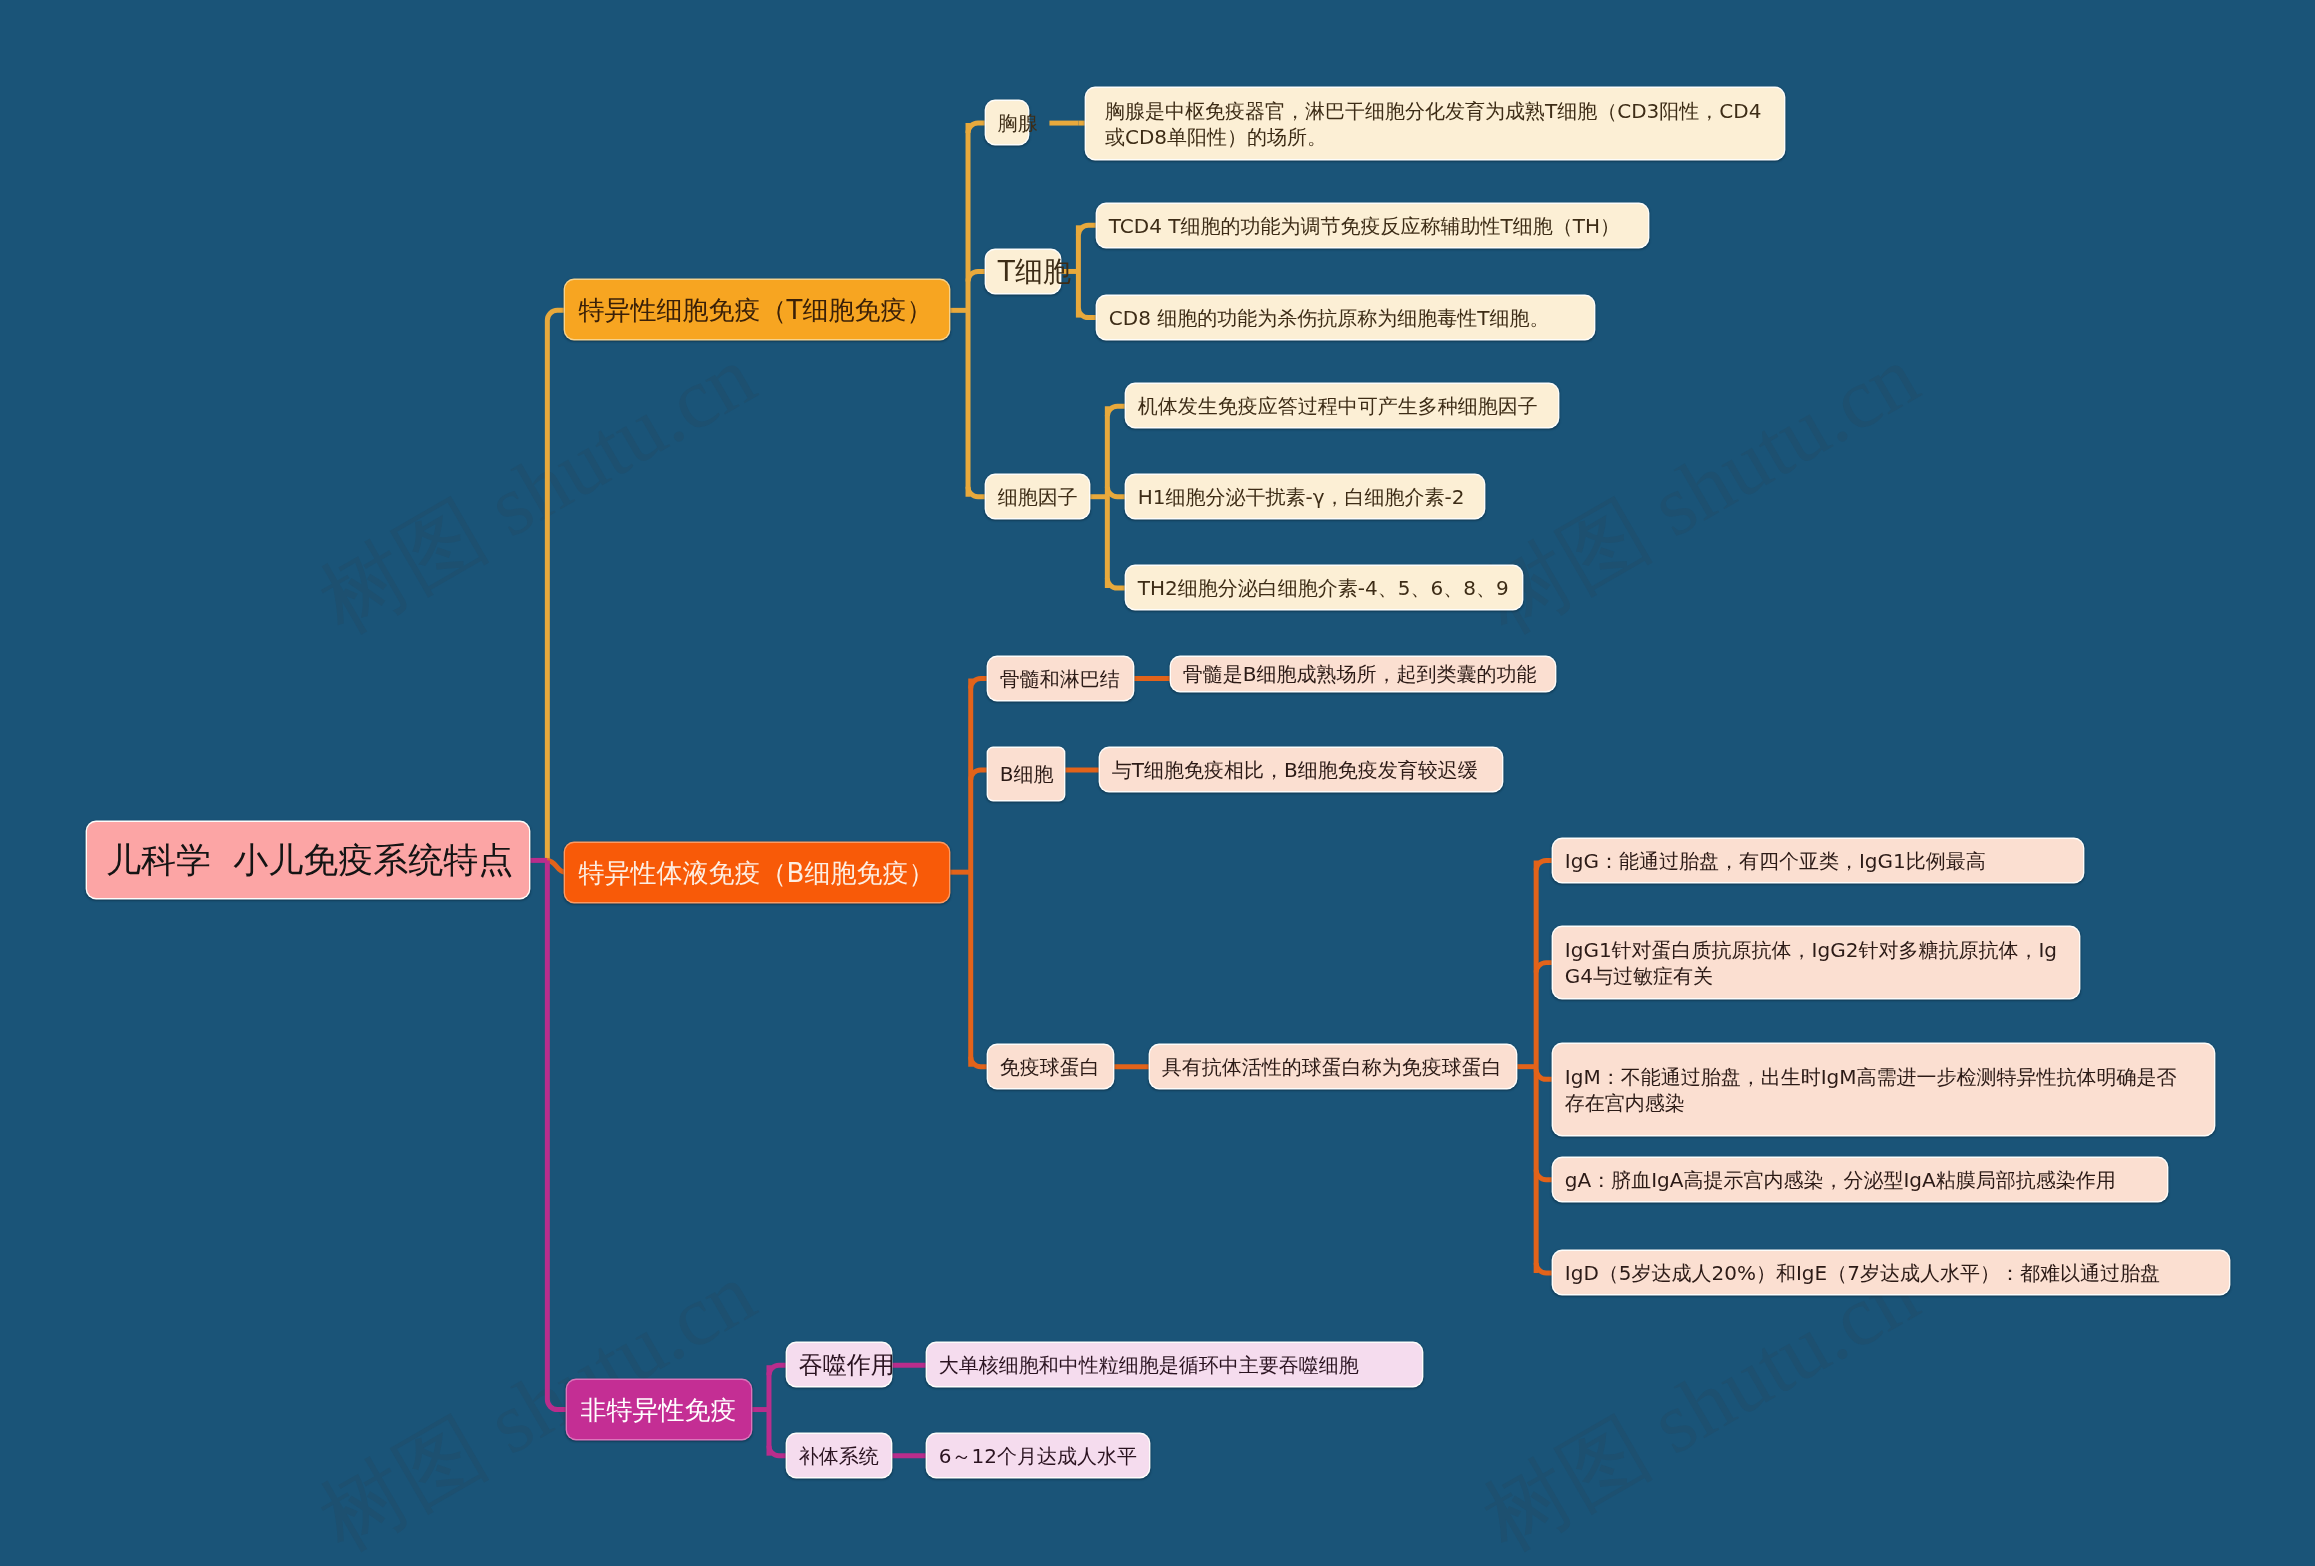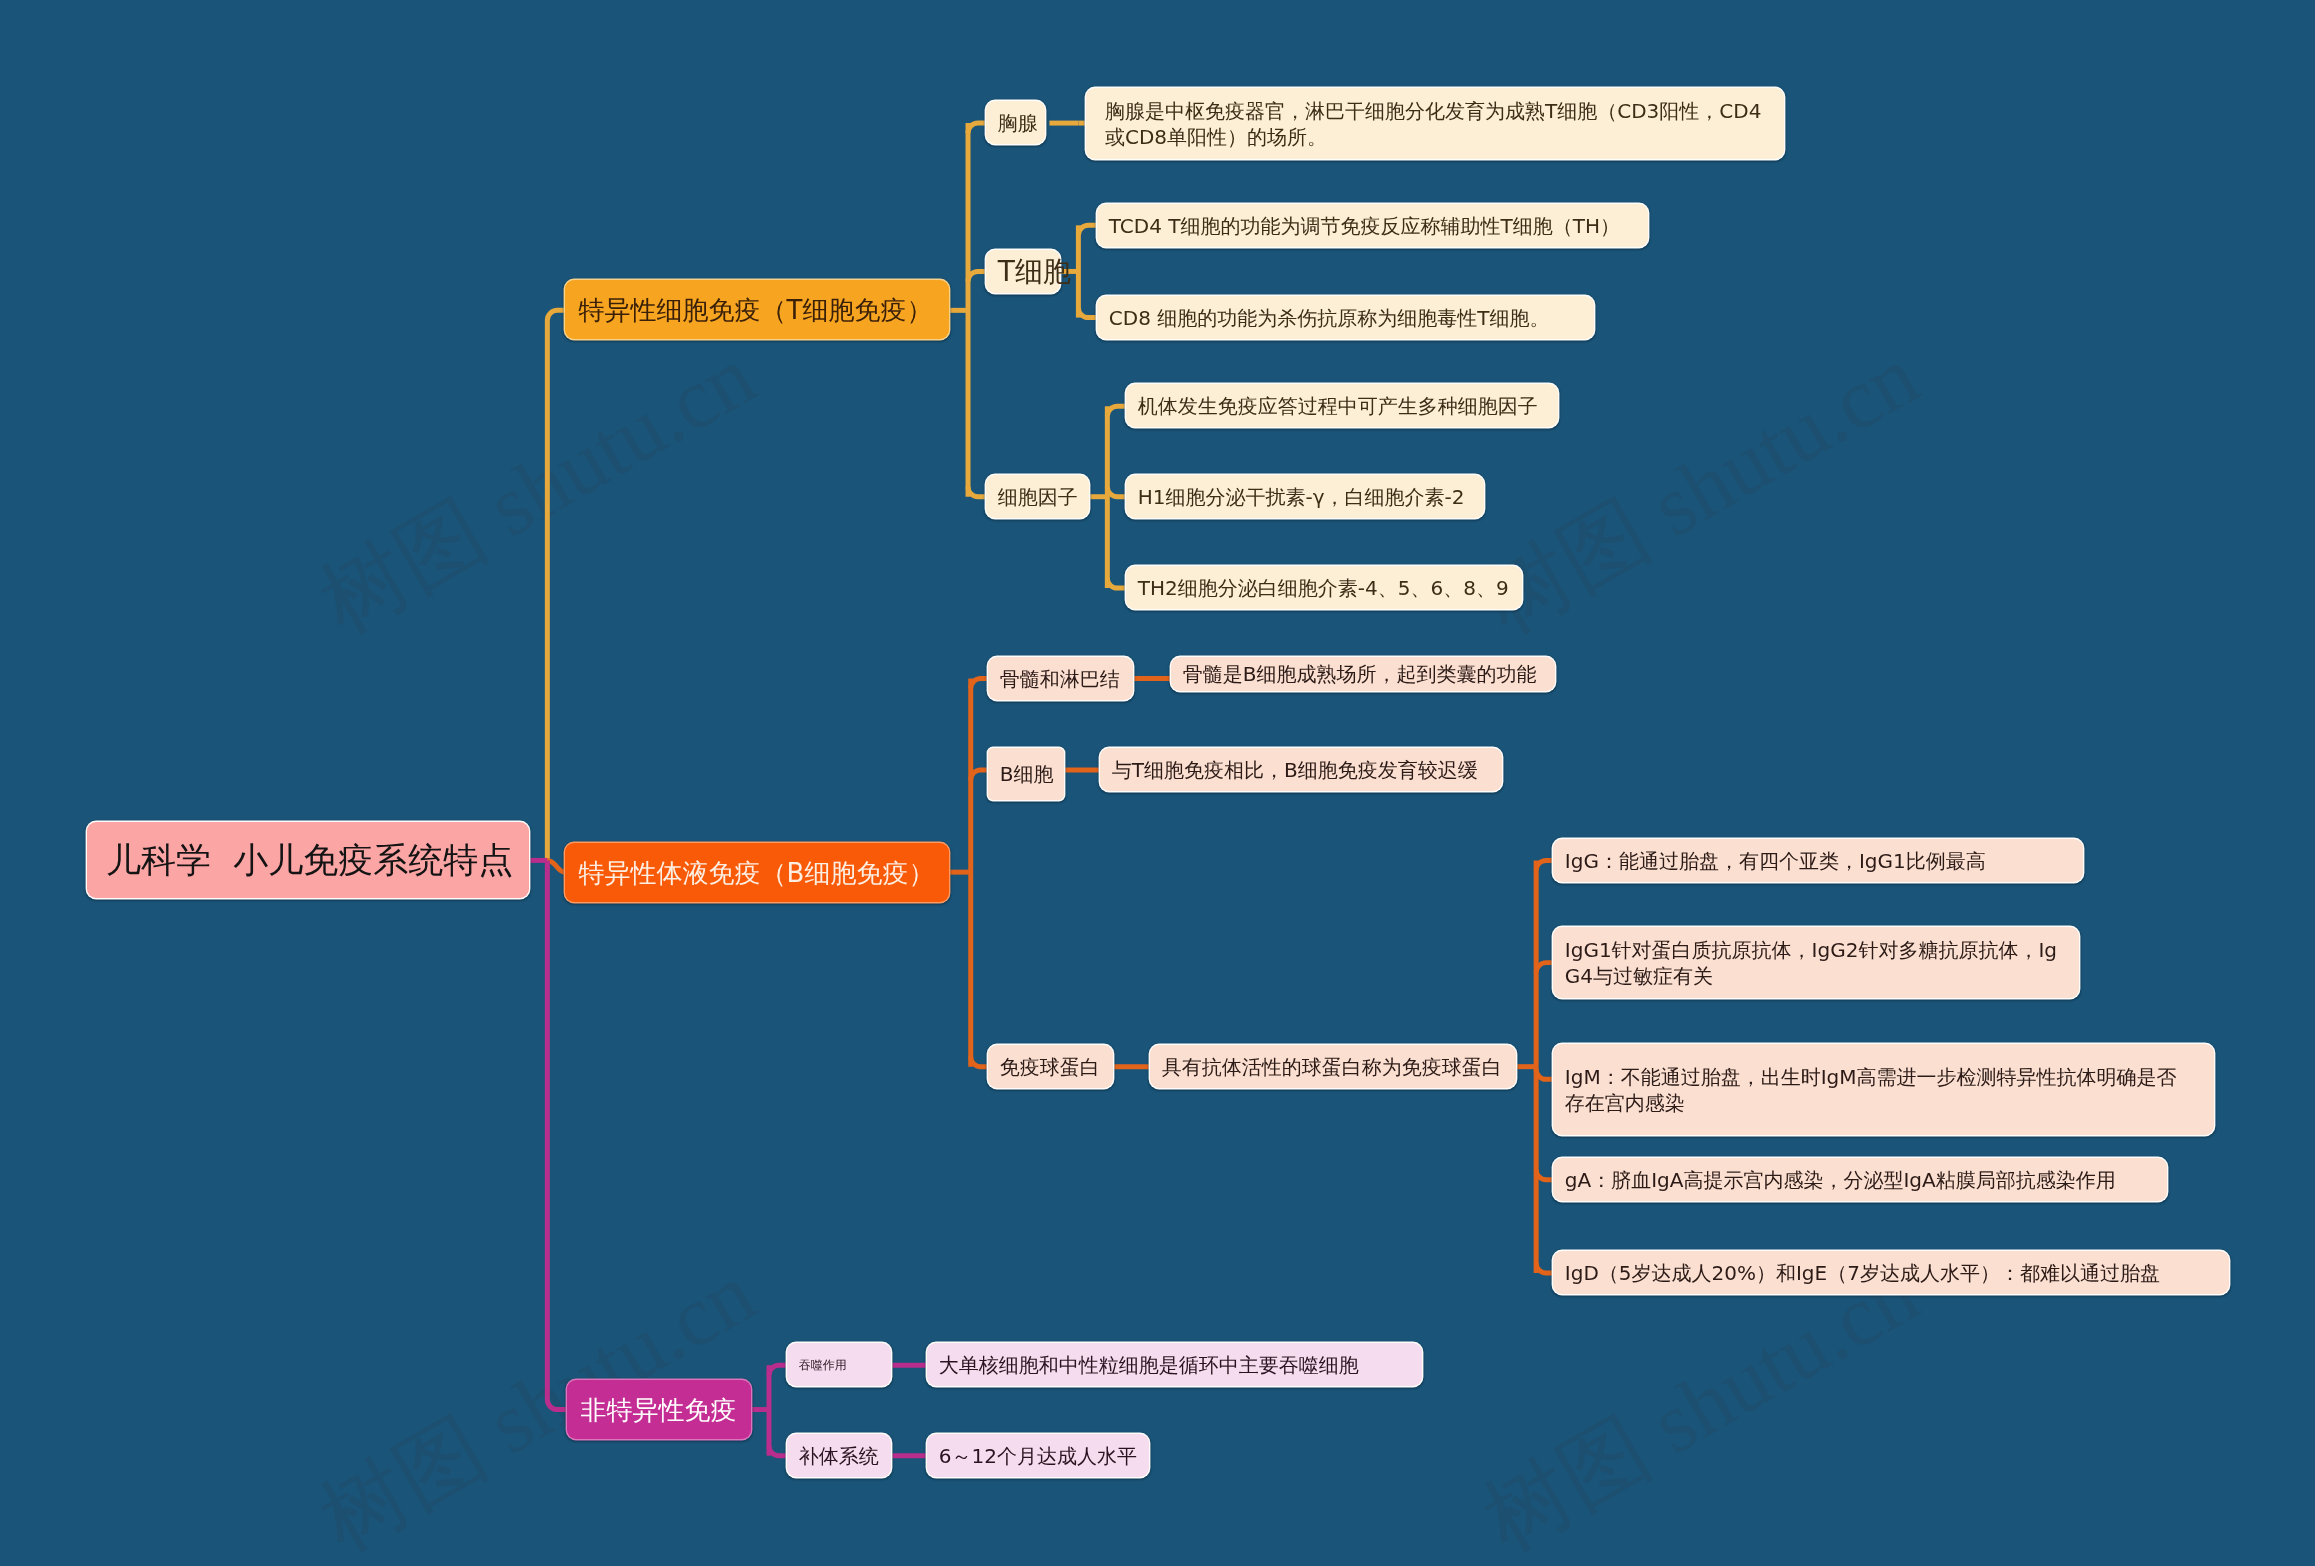--- a/index.html
+++ b/index.html
@@ -74,21 +74,21 @@
       <path d="M985 1509 L1025 1509" fill="none" stroke="#b92d8c" stroke-width="5.5" stroke-linecap="butt"></path>
       <path d="M985 1609 L1025 1609" fill="none" stroke="#b92d8c" stroke-width="5.5" stroke-linecap="butt"></path>
     </svg>
   <div id="nodes">
       <div class="node" style="left: 87px; top: 822px; width: 442px; height: 76px; background: #fca5a5; color: rgb(20, 20, 20); padding: 0px 19px; border-radius: 9px; box-shadow: rgb(253, 253, 251) 0px 0px 0px 1.4px, rgba(5, 30, 48, 0.4) 0px 0.9px 1.8px 1.8px;">
         <span class="tx" style="font-size: 35px; line-height: 43px;">儿科学  小儿免疫系统特点</span>
       </div>
       <div class="node" style="left: 565px; top: 280px; width: 384px; height: 59px; background: rgb(247, 165, 33); color: rgb(58, 32, 8); padding: 0px 13.6px; border-radius: 9px; box-shadow: rgb(246, 210, 140) 0px 0px 0px 1.4px, rgba(5, 30, 48, 0.4) 0px 0.9px 1.8px 1.8px;">
         <span class="tx" style="font-size: 26px; line-height: 36px;">特异性细胞免疫（T细胞免疫）</span>
       </div>
-      <div class="node" style="left: 986px; top: 101px; width: 59px; height: 43px; background: rgb(252, 239, 213); color: rgb(61, 44, 22); padding: 0px 11.8px; border-radius: 9px; box-shadow: rgb(253, 253, 251) 0px 0px 0px 1.4px, rgba(5, 30, 48, 0.4) 0px 0.9px 1.8px 1.8px;">
+      <div class="node" style="left: 986px; top: 101px; width: 42px; height: 43px; background: rgb(252, 239, 213); color: rgb(61, 44, 22); padding: 0px 11.8px; border-radius: 9px; box-shadow: rgb(253, 253, 251) 0px 0px 0px 1.4px, rgba(5, 30, 48, 0.4) 0px 0.9px 1.8px 1.8px;">
         <span class="tx" style="font-size: 20px; line-height: 26px;">胸腺</span>
       </div>
       <div class="node" style="left: 1086px; top: 88px; width: 698px; height: 71px; background: rgb(252, 239, 213); color: rgb(61, 44, 22); padding: 0px 19px; border-radius: 9px; box-shadow: rgb(253, 253, 251) 0px 0px 0px 1.4px, rgba(5, 30, 48, 0.4) 0px 0.9px 1.8px 1.8px;">
         <span class="tx" style="font-size: 20px; line-height: 26px;">胸腺是中枢免疫器官，淋巴干细胞分化发育为成熟T细胞（CD3阳性，CD4
 或CD8单阳性）的场所。</span>
       </div>
       <div class="node" style="left: 986px; top: 250px; width: 74px; height: 43px; background: rgb(252, 239, 213); color: rgb(61, 44, 22); padding: 0px 11.8px; border-radius: 9px; box-shadow: rgb(253, 253, 251) 0px 0px 0px 1.4px, rgba(5, 30, 48, 0.4) 0px 0.9px 1.8px 1.8px;">
         <span class="tx" style="font-size: 28px; line-height: 26px;">T细胞</span>
       </div>
       <div class="node" style="left: 1097px; top: 204px; width: 551px; height: 43px; background: rgb(252, 239, 213); color: rgb(61, 44, 22); padding: 0px 11.8px; border-radius: 9px; box-shadow: rgb(253, 253, 251) 0px 0px 0px 1.4px, rgba(5, 30, 48, 0.4) 0px 0.9px 1.8px 1.8px;">
@@ -144,21 +144,21 @@
       <div class="node" style="left: 1553px; top: 1158px; width: 614px; height: 43px; background: rgb(251, 223, 209); color: rgb(43, 26, 22); padding: 0px 11.8px; border-radius: 9px; box-shadow: rgb(253, 253, 251) 0px 0px 0px 1.4px, rgba(5, 30, 48, 0.4) 0px 0.9px 1.8px 1.8px;">
         <span class="tx" style="font-size: 20px; line-height: 26px;">gA：脐血IgA高提示宫内感染，分泌型IgA粘膜局部抗感染作用</span>
       </div>
       <div class="node" style="left: 1553px; top: 1251px; width: 676px; height: 43px; background: rgb(251, 223, 209); color: rgb(43, 26, 22); padding: 0px 11.8px; border-radius: 9px; box-shadow: rgb(253, 253, 251) 0px 0px 0px 1.4px, rgba(5, 30, 48, 0.4) 0px 0.9px 1.8px 1.8px;">
         <span class="tx" style="font-size: 20px; line-height: 26px;">IgD（5岁达成人20%）和IgE（7岁达成人水平）：都难以通过胎盘</span>
       </div>
       <div class="node" style="left: 567px; top: 1380px; width: 184px; height: 59px; background: rgb(196, 46, 148); color: rgb(255, 255, 255); padding: 0px 13.6px; border-radius: 9px; box-shadow: rgb(220, 117, 187) 0px 0px 0px 1.4px, rgba(5, 30, 48, 0.4) 0px 0.9px 1.8px 1.8px;">
         <span class="tx" style="font-size: 26px; line-height: 36px;">非特异性免疫</span>
       </div>
       <div class="node" style="left: 787px; top: 1343px; width: 104px; height: 43px; background: rgb(245, 220, 238); color: rgb(42, 19, 32); padding: 0px 11.8px; border-radius: 9px; box-shadow: rgb(253, 253, 251) 0px 0px 0px 1.4px, rgba(5, 30, 48, 0.4) 0px 0.9px 1.8px 1.8px;">
-        <span class="tx" style="font-size: 12px; line-height: 26px;">吞噬作用</span>
+        <span class="tx" style="font-size: 24px; line-height: 26px;">吞噬作用</span>
       </div>
       <div class="node" style="left: 927px; top: 1343px; width: 495px; height: 43px; background: rgb(245, 220, 238); color: rgb(42, 19, 32); padding: 0px 11.8px; border-radius: 9px; box-shadow: rgb(253, 253, 251) 0px 0px 0px 1.4px, rgba(5, 30, 48, 0.4) 0px 0.9px 1.8px 1.8px;">
         <span class="tx" style="font-size: 20px; line-height: 26px;">大单核细胞和中性粒细胞是循环中主要吞噬细胞</span>
       </div>
       <div class="node" style="left: 787px; top: 1434px; width: 104px; height: 43px; background: rgb(245, 220, 238); color: rgb(42, 19, 32); padding: 0px 11.8px; border-radius: 9px; box-shadow: rgb(253, 253, 251) 0px 0px 0px 1.4px, rgba(5, 30, 48, 0.4) 0px 0.9px 1.8px 1.8px;">
         <span class="tx" style="font-size: 20px; line-height: 26px;">补体系统</span>
       </div>
       <div class="node" style="left: 927px; top: 1434px; width: 222px; height: 43px; background: rgb(245, 220, 238); color: rgb(42, 19, 32); padding: 0px 11.8px; border-radius: 9px; box-shadow: rgb(253, 253, 251) 0px 0px 0px 1.4px, rgba(5, 30, 48, 0.4) 0px 0.9px 1.8px 1.8px;">
         <span class="tx" style="font-size: 20px; line-height: 26px;">6～12个月达成人水平</span>
       </div>

